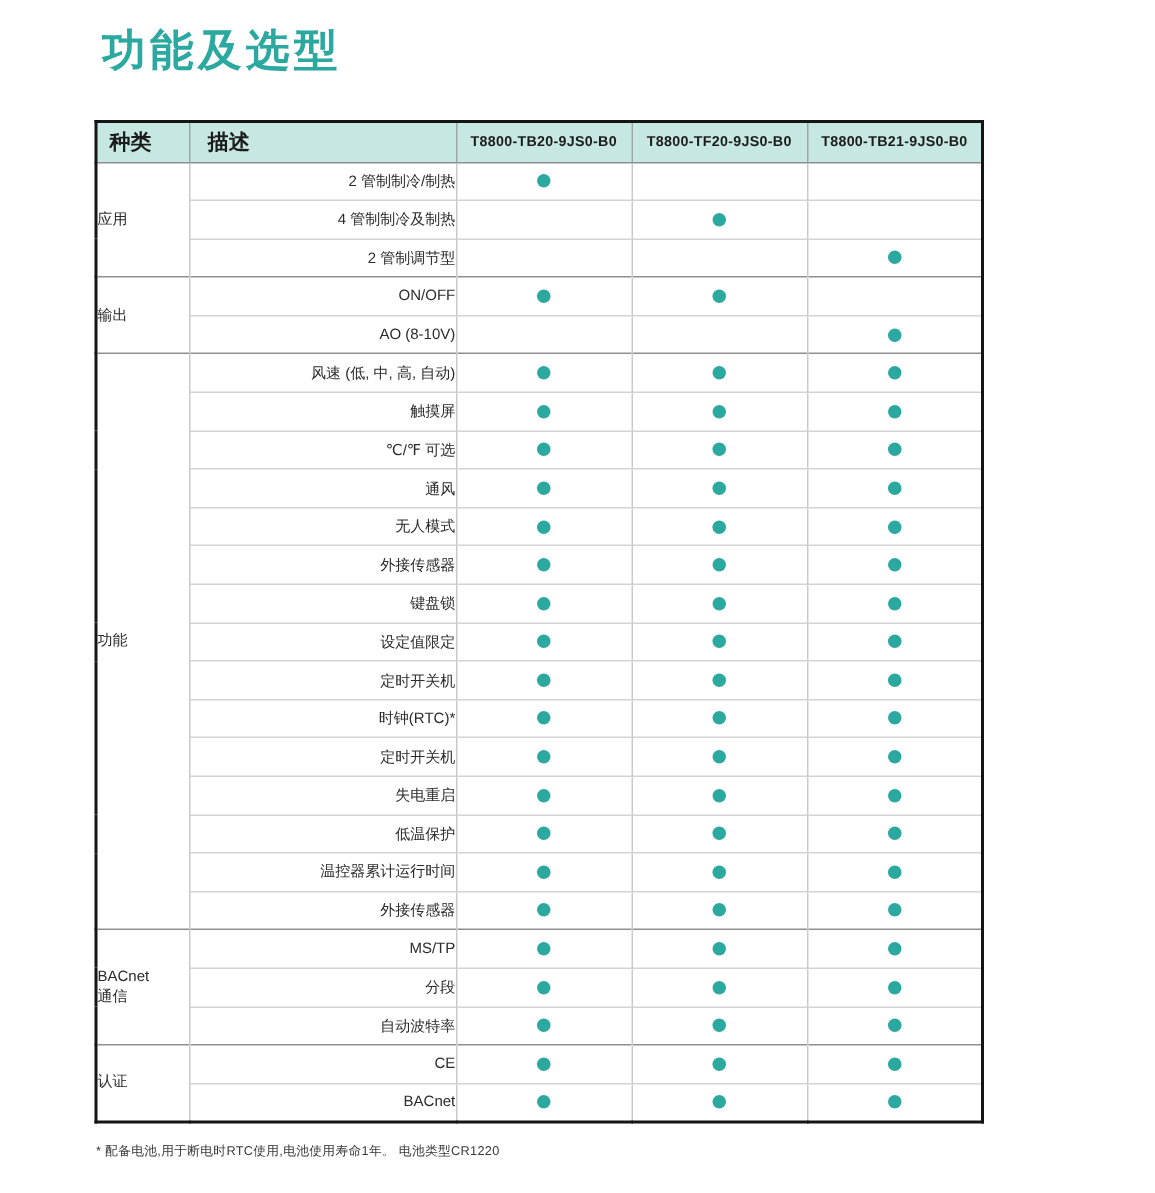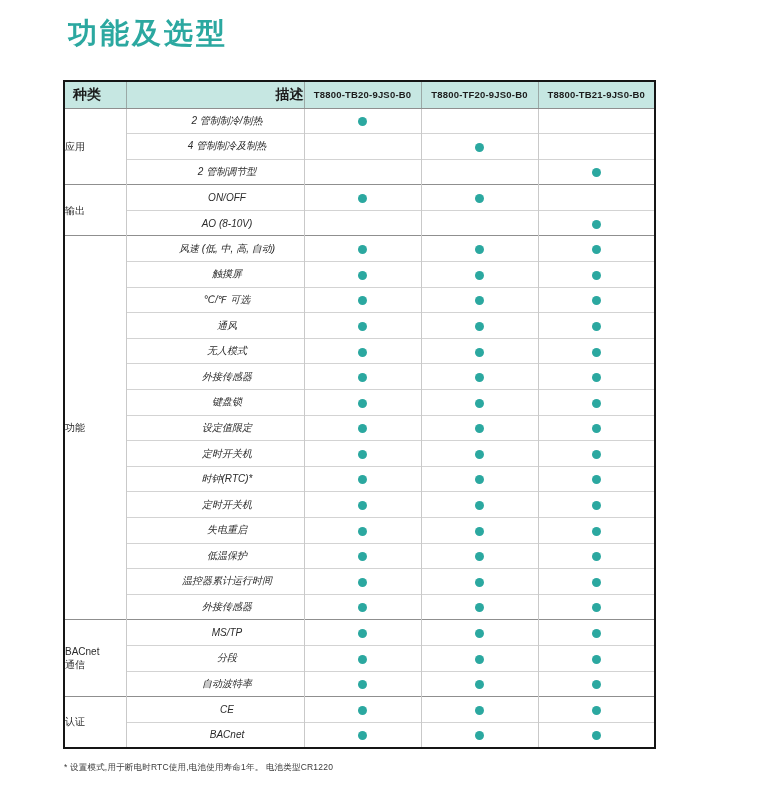--- a/index.html
+++ b/index.html
@@ -32,35 +32,35 @@
   col.c-desc{width:178px;}
   col.c-model{width:117px;}
   thead th{
     background:var(--header-bg);
     height:27px;font-size:14px;font-weight:bold;color:#1c1c1c;
     border-left:1px solid #9aa9a6;border-right:1px solid #9aa9a6;
     border-bottom:1px solid var(--group-line);
     padding:0;
   }
   thead th.h-cat{text-align:left;padding-left:8px;}
-  thead th.h-desc{text-align:right;padding-left:12px;}
+  thead th.h-desc{text-align:left;padding-left:12px;}
   thead th.h-model{text-align:center;font-size:9.5px;letter-spacing:0.2px;}
   tbody td{
     height:25.6px;font-size:10px;color:var(--text);
     border-left:1px solid var(--col-line);
     border-right:1px solid var(--col-line);
     border-top:1px solid var(--row-line);
     padding:0;
   }
   tbody tr.group-start td{border-top:1px solid var(--group-line);}
   td.cat-cell{
     vertical-align:middle;text-align:left;padding-left:0;
     white-space:pre-line;line-height:1.35;
   }
-  td.desc-cell{text-align:center;padding-left:24px;font-style:italic;}
+  td.desc-cell{text-align:right;padding-left:24px;}
   td.dot-cell{text-align:center;vertical-align:middle;}
   .dot{
     display:inline-block;width:9px;height:9px;border-radius:50%;
     background:var(--accent);vertical-align:middle;
   }
   .footnote{
     position:absolute;left:64px;top:762px;
     font-size:8.5px;color:#3a3a3a;letter-spacing:0.2px;
   }
 </style>
@@ -241,13 +241,13 @@
         <tr>
           <td class="desc-cell">BACnet</td>
           <td class="dot-cell"><span class="dot"></span></td>
           <td class="dot-cell"><span class="dot"></span></td>
           <td class="dot-cell"><span class="dot"></span></td>
         </tr>
       </tbody>
   </table>
 </div>
 
-<div class="footnote">* 设置模式,用于断电时RTC使用,电池使用寿命1年。 电池类型CR1220</div>
+<div class="footnote">* 配备电池,用于断电时RTC使用,电池使用寿命1年。 电池类型CR1220</div>
 
 </body></html>

